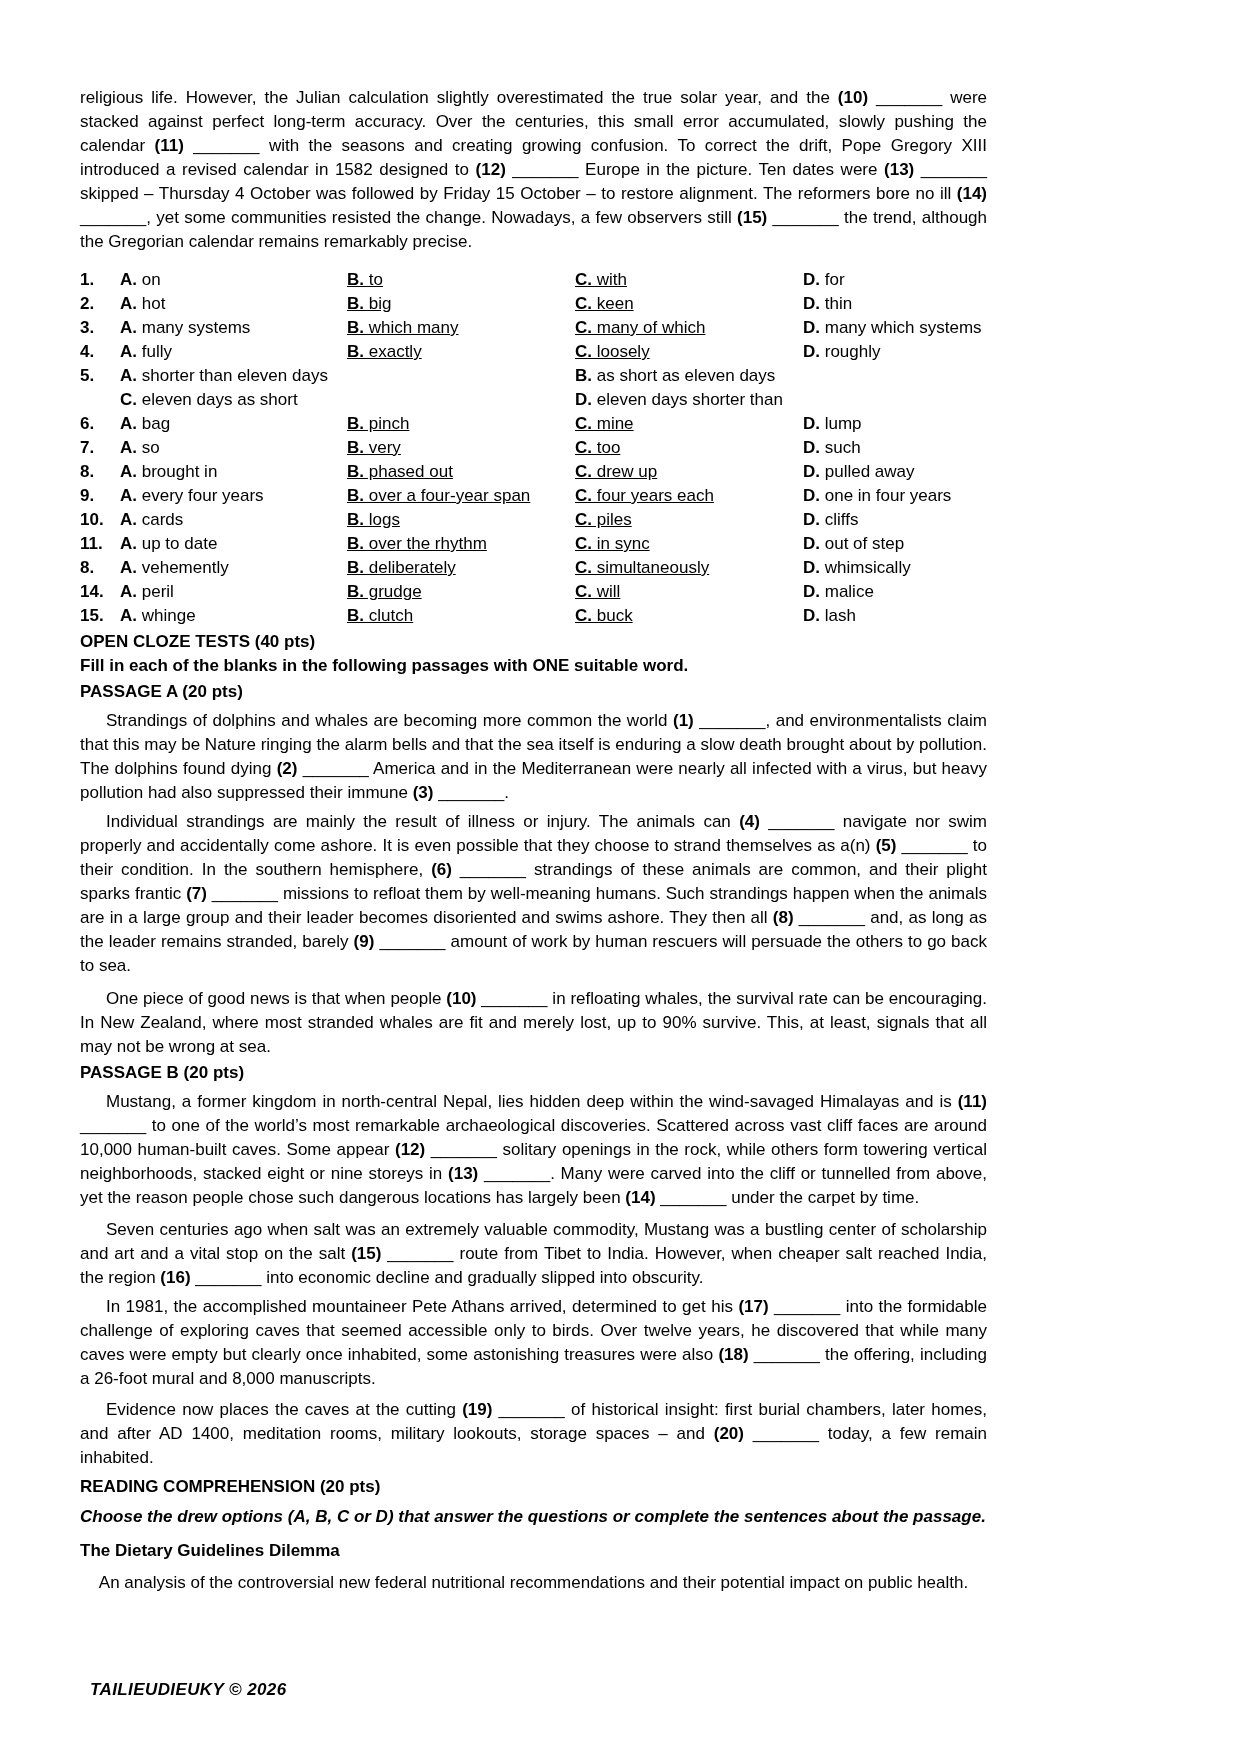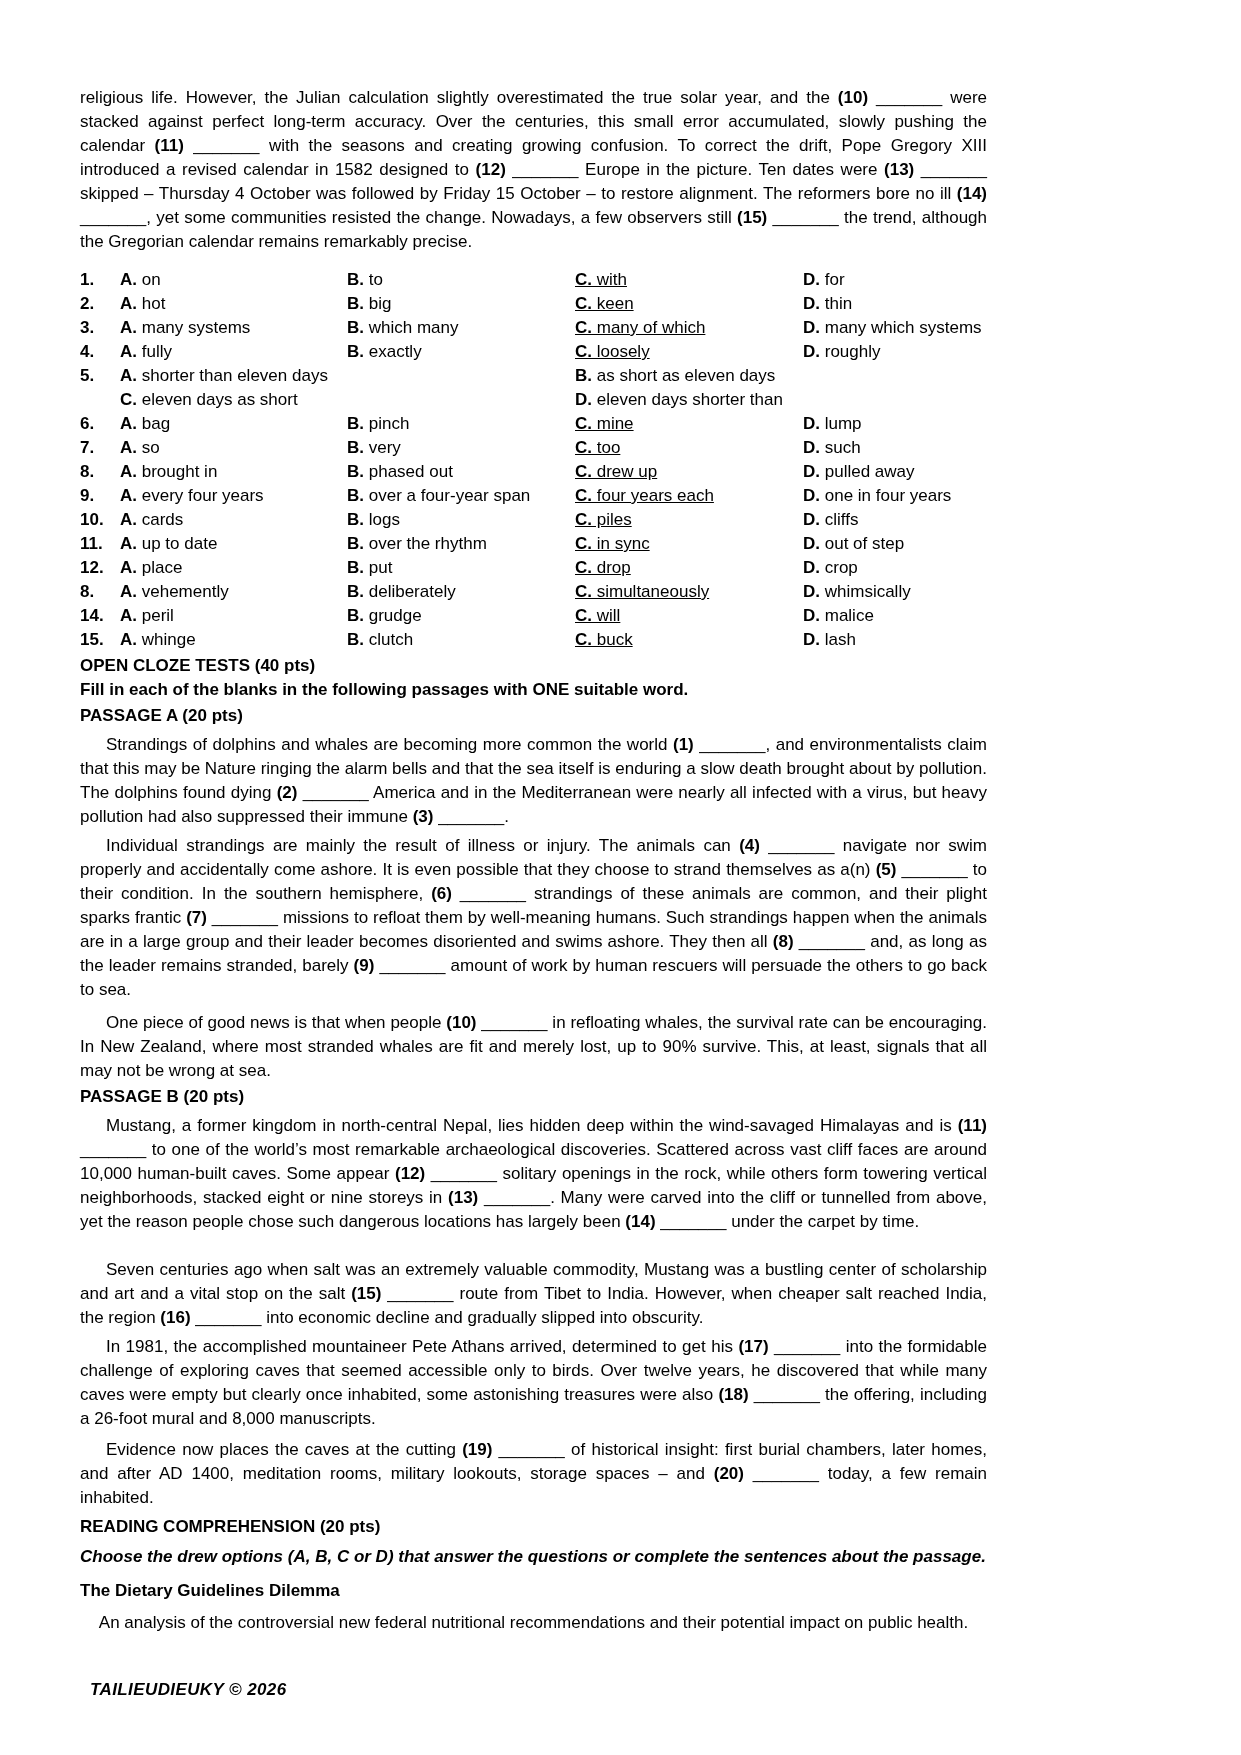--- a/index.html
+++ b/index.html
@@ -12,21 +12,21 @@
   p{margin:0;}
   .justify{text-align:justify;}
   .para{margin-top:5px;text-align:justify;text-indent:26px;}
   .section-heading{margin-top:2px;font-weight:bold;}
   .bold{font-weight:bold;}
   .mc{margin-top:14px;}
   .mc-row{display:grid;grid-template-columns:40px 227px 228px 228px 1fr;}
   .mc-num{font-weight:bold;}
   .mc-cell b{font-weight:bold;}
   .col-a{grid-column:2;}
-  .col-b{grid-column:3;}
+  .col-b{grid-column:3;text-decoration:underline;}
   .col-c{grid-column:4;text-decoration:underline;}
   .col-d{grid-column:5;}
   .span-ab{grid-column:2 / 4;}
   .span-cd{grid-column:4 / 6;}
   .reading-instr{margin-top:6px;font-weight:bold;font-style:italic;text-align:justify;}
   .doc-title{margin-top:10px;font-weight:bold;}
   .doc-sub{margin-top:8px;text-align:center;}
   .footer-brand{position:absolute;left:90px;top:1678px;font-weight:bold;letter-spacing:0.4px;font-style:italic;}
   .page-number{position:absolute;left:1105px;top:1678px;width:50px;text-align:center;
     font-family:"Liberation Serif",serif;}
@@ -113,27 +113,20 @@
         <span class="mc-cell col-d"><b>D.</b> cliffs</span>
       </div>
       <div class="mc-row">
         <span class="mc-num">11.</span>
         <span class="mc-cell col-a"><b>A.</b> up to date</span>
         <span class="mc-cell col-b"><b>B.</b> over the rhythm</span>
         <span class="mc-cell col-c"><b>C.</b> in sync</span>
         <span class="mc-cell col-d"><b>D.</b> out of step</span>
       </div>
       <div class="mc-row">
-        <span class="mc-num">12.</span>
-        <span class="mc-cell col-a"><b>A.</b> place</span>
-        <span class="mc-cell col-b"><b>B.</b> put</span>
-        <span class="mc-cell col-c"><b>C.</b> drop</span>
-        <span class="mc-cell col-d"><b>D.</b> crop</span>
-      </div>
-      <div class="mc-row">
         <span class="mc-num">8.</span>
         <span class="mc-cell col-a"><b>A.</b> vehemently</span>
         <span class="mc-cell col-b"><b>B.</b> deliberately</span>
         <span class="mc-cell col-c"><b>C.</b> simultaneously</span>
         <span class="mc-cell col-d"><b>D.</b> whimsically</span>
       </div>
       <div class="mc-row">
         <span class="mc-num">14.</span>
         <span class="mc-cell col-a"><b>A.</b> peril</span>
         <span class="mc-cell col-b"><b>B.</b> grudge</span>
@@ -152,21 +145,21 @@
   <p class="section-heading">OPEN CLOZE TESTS (40 pts)</p>
   <p class="bold">Fill in each of the blanks in the following passages with ONE suitable word.</p>
 
   <p class="section-heading">PASSAGE A (20 pts)</p>
   <p class="para">Strandings of dolphins and whales are becoming more common the world <b>(1)</b> _______, and environmentalists claim that this may be Nature ringing the alarm bells and that the sea itself is enduring a slow death brought about by pollution. The dolphins found dying <b>(2)</b> _______ America and in the Mediterranean were nearly all infected with a virus, but heavy pollution had also suppressed their immune <b>(3)</b> _______.</p>
   <p class="para">Individual strandings are mainly the result of illness or injury. The animals can <b>(4)</b> _______ navigate nor swim properly and accidentally come ashore. It is even possible that they choose to strand themselves as a(n) <b>(5)</b> _______ to their condition. In the southern hemisphere, <b>(6)</b> _______ strandings of these animals are common, and their plight sparks frantic <b>(7)</b> _______ missions to refloat them by well-meaning humans. Such strandings happen when the animals are in a large group and their leader becomes disoriented and swims ashore. They then all <b>(8)</b> _______ and, as long as the leader remains stranded, barely <b>(9)</b> _______ amount of work by human rescuers will persuade the others to go back to sea.</p>
   <p class="para" style="margin-top:9px">One piece of good news is that when people <b>(10)</b> _______ in refloating whales, the survival rate can be encouraging. In New Zealand, where most stranded whales are fit and merely lost, up to 90% survive. This, at least, signals that all may not be wrong at sea.</p>
 
   <p class="section-heading">PASSAGE B (20 pts)</p>
   <p class="para">Mustang, a former kingdom in north-central Nepal, lies hidden deep within the wind-savaged Himalayas and is <b>(11)</b> _______ to one of the world’s most remarkable archaeological discoveries. Scattered across vast cliff faces are around 10,000 human-built caves. Some appear <b>(12)</b> _______ solitary openings in the rock, while others form towering vertical neighborhoods, stacked eight or nine storeys in <b>(13)</b> _______. Many were carved into the cliff or tunnelled from above, yet the reason people chose such dangerous locations has largely been <b>(14)</b> _______ under the carpet by time.</p>
-  <p class="para" style="margin-top:24px">Seven centuries ago when salt was an extremely valuable commodity, Mustang was a bustling center of scholarship and art and a vital stop on the salt <b>(15)</b> _______ route from Tibet to India. However, when cheaper salt reached India, the region <b>(16)</b> _______ into economic decline and gradually slipped into obscurity.</p>
+  <p class="para" style="margin-top:8px">Seven centuries ago when salt was an extremely valuable commodity, Mustang was a bustling center of scholarship and art and a vital stop on the salt <b>(15)</b> _______ route from Tibet to India. However, when cheaper salt reached India, the region <b>(16)</b> _______ into economic decline and gradually slipped into obscurity.</p>
   <p class="para">In 1981, the accomplished mountaineer Pete Athans arrived, determined to get his <b>(17)</b> _______ into the formidable challenge of exploring caves that seemed accessible only to birds. Over twelve years, he discovered that while many caves were empty but clearly once inhabited, some astonishing treasures were also <b>(18)</b> _______ the offering, including a 26-foot mural and 8,000 manuscripts.</p>
   <p class="para" style="margin-top:7px">Evidence now places the caves at the cutting <b>(19)</b> _______ of historical insight: first burial chambers, later homes, and after AD 1400, meditation rooms, military lookouts, storage spaces – and <b>(20)</b> _______ today, a few remain inhabited.</p>
 
   <p class="section-heading" style="margin-top:5px">READING COMPREHENSION (20 pts)</p>
   <p class="reading-instr">Choose the drew options (A, B, C or D) that answer the questions or complete the sentences about the passage.</p>
 
   <p class="doc-title">The Dietary Guidelines Dilemma</p>
   <p class="doc-sub">An analysis of the controversial new federal nutritional recommendations and their potential impact on public health.</p>
 
   <div class="footer-brand">TAILIEUDIEUKY © 2026</div>

